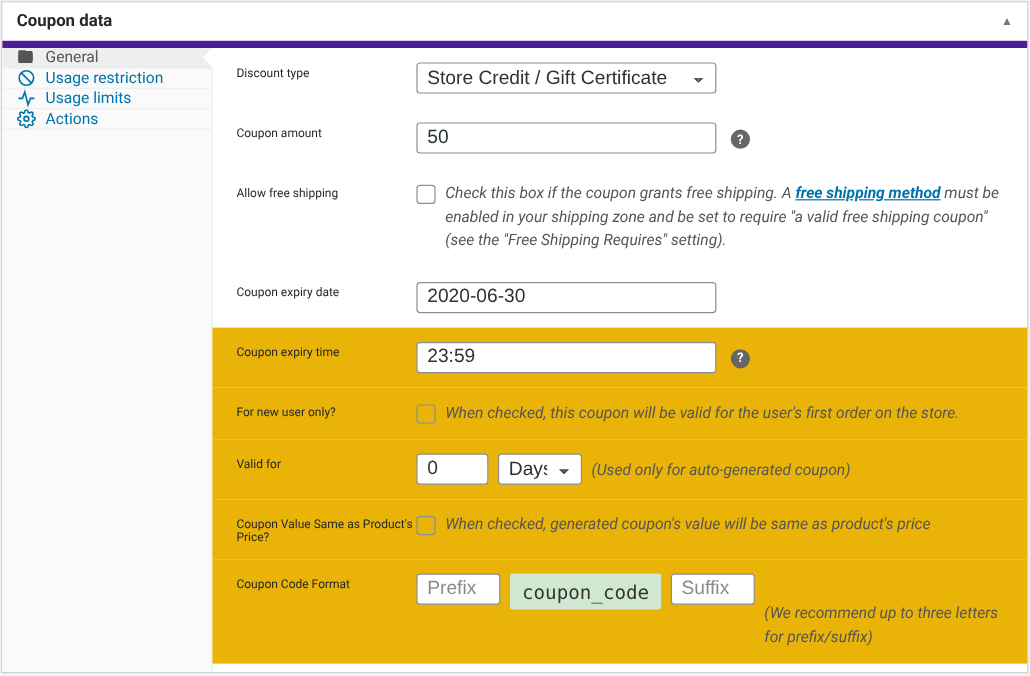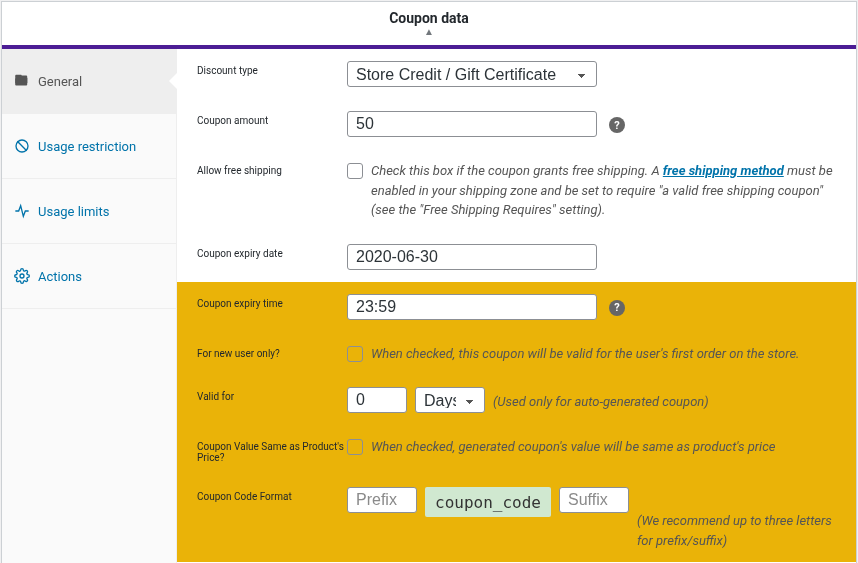--- a/index.html
+++ b/index.html
@@ -1,23 +1,23 @@
 <!DOCTYPE html>
 <html><head>
 <meta charset="utf-8">
 <style>
 * { box-sizing: border-box; margin: 0; padding: 0; }
 body { font-family: -apple-system, BlinkMacSystemFont, "Segoe UI", Roboto, Arial, sans-serif; font-size: 13px; color: #444; background: #f0f0f1; padding: 1px; }
 .panel { width: 856px; background: #fff; border: 1px solid #ccd0d4; }
-.panel-header { display: flex; justify-content: space-between; align-items: center; padding: 8px 12px; border-bottom: 4px solid #4c1d95; flex-direction: column; }
+.panel-header { display: flex; justify-content: space-between; align-items: center; padding: 8px 12px; border-bottom: 6px solid #4c1d95; }
 .panel-header h3 { font-size: 14px; font-weight: bold; color: #23282d; }
 .toggle-arrow { font-size: 10px; color: #72777c; }
 .panel-body { display: flex; min-height: 520px; }
 .tabs { width: 175px; background: #fafafa; border-right: 1px solid #eee; }
-.tab { display: flex; align-items: center; gap: 8px; padding: 24px 12px; border-bottom: 1px solid #eee; color: #0073aa; cursor: pointer; font-size: 13px; }
+.tab { display: flex; align-items: center; gap: 8px; padding: 0 12px; border-bottom: 1px solid #eee; color: #0073aa; cursor: pointer; font-size: 13px; }
 .tab.active { background: #eee; color: #555; position: relative; }
 .tab.active::after { content: ""; position: absolute; right: -1px; top: 50%; transform: translateY(-50%); width: 0; height: 0; border-top: 8px solid transparent; border-bottom: 8px solid transparent; border-right: 8px solid #fff; }
 .tab-icon { width: 16px; height: 16px; display: flex; align-items: center; justify-content: center; flex-shrink: 0; }
 .content { flex: 1; }
 .field { display: flex; align-items: flex-start; padding: 12px 20px; }
 .field.green { background: #eab308; }
 .field label { width: 150px; flex-shrink: 0; padding-top: 4px; color: #23282d; font-size: 10px; }
 .field-control { flex: 1; display: flex; align-items: flex-start; gap: 8px; flex-wrap: wrap; }
 select, input[type="text"] { border: 1px solid #8c8f94; border-radius: 3px; padding: 4px 8px; font-size: 16px; background: #fff; color: #2c3338; height: 26px; }
 select { appearance: none; padding-right: 28px; background-image: linear-gradient(45deg, transparent 50%, #555 50%), linear-gradient(135deg, #555 50%, transparent 50%); background-position: calc(100% - 14px) 12px, calc(100% - 10px) 12px; background-size: 4px 4px, 4px 4px; background-repeat: no-repeat; }

